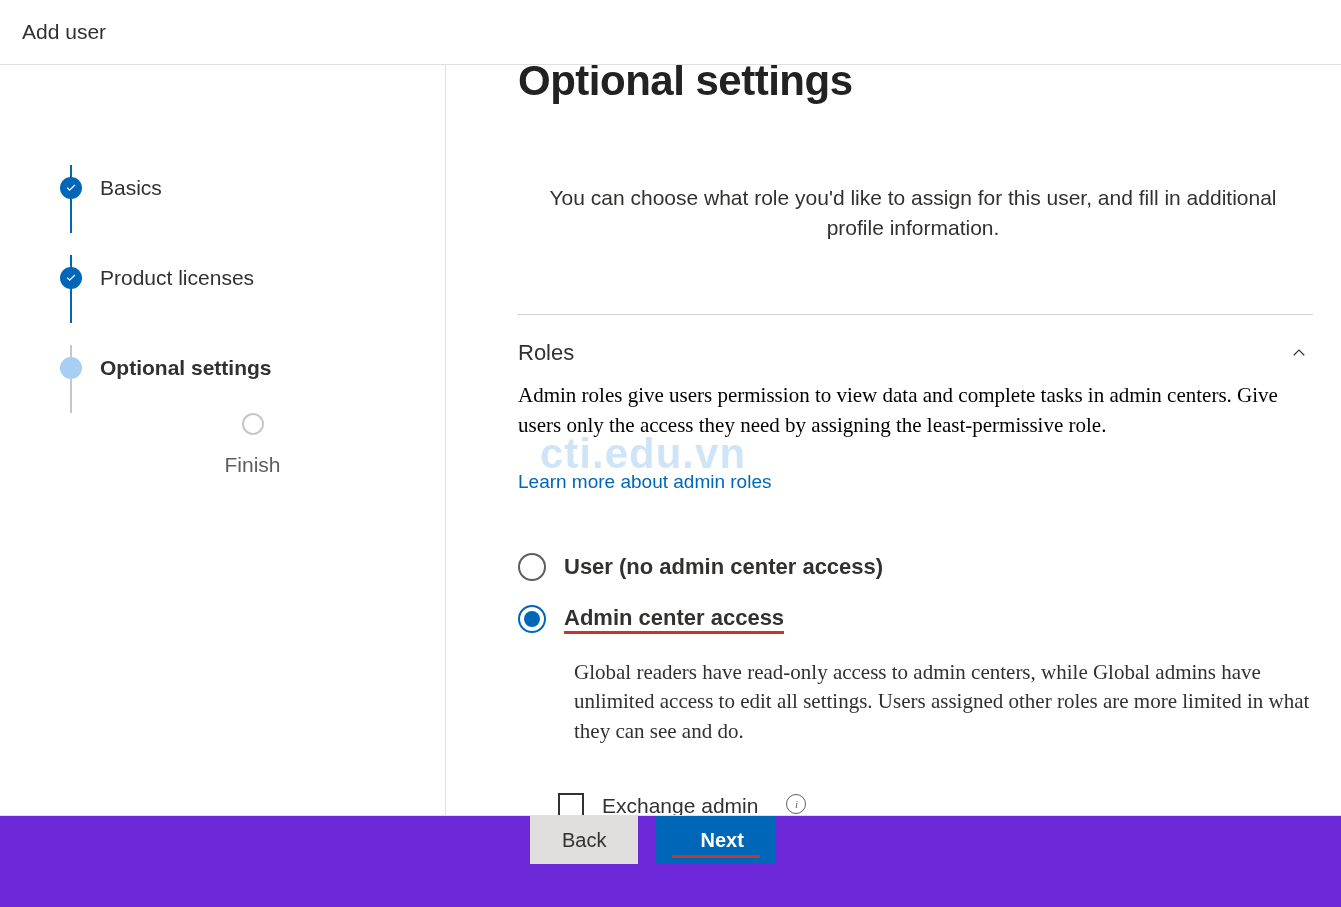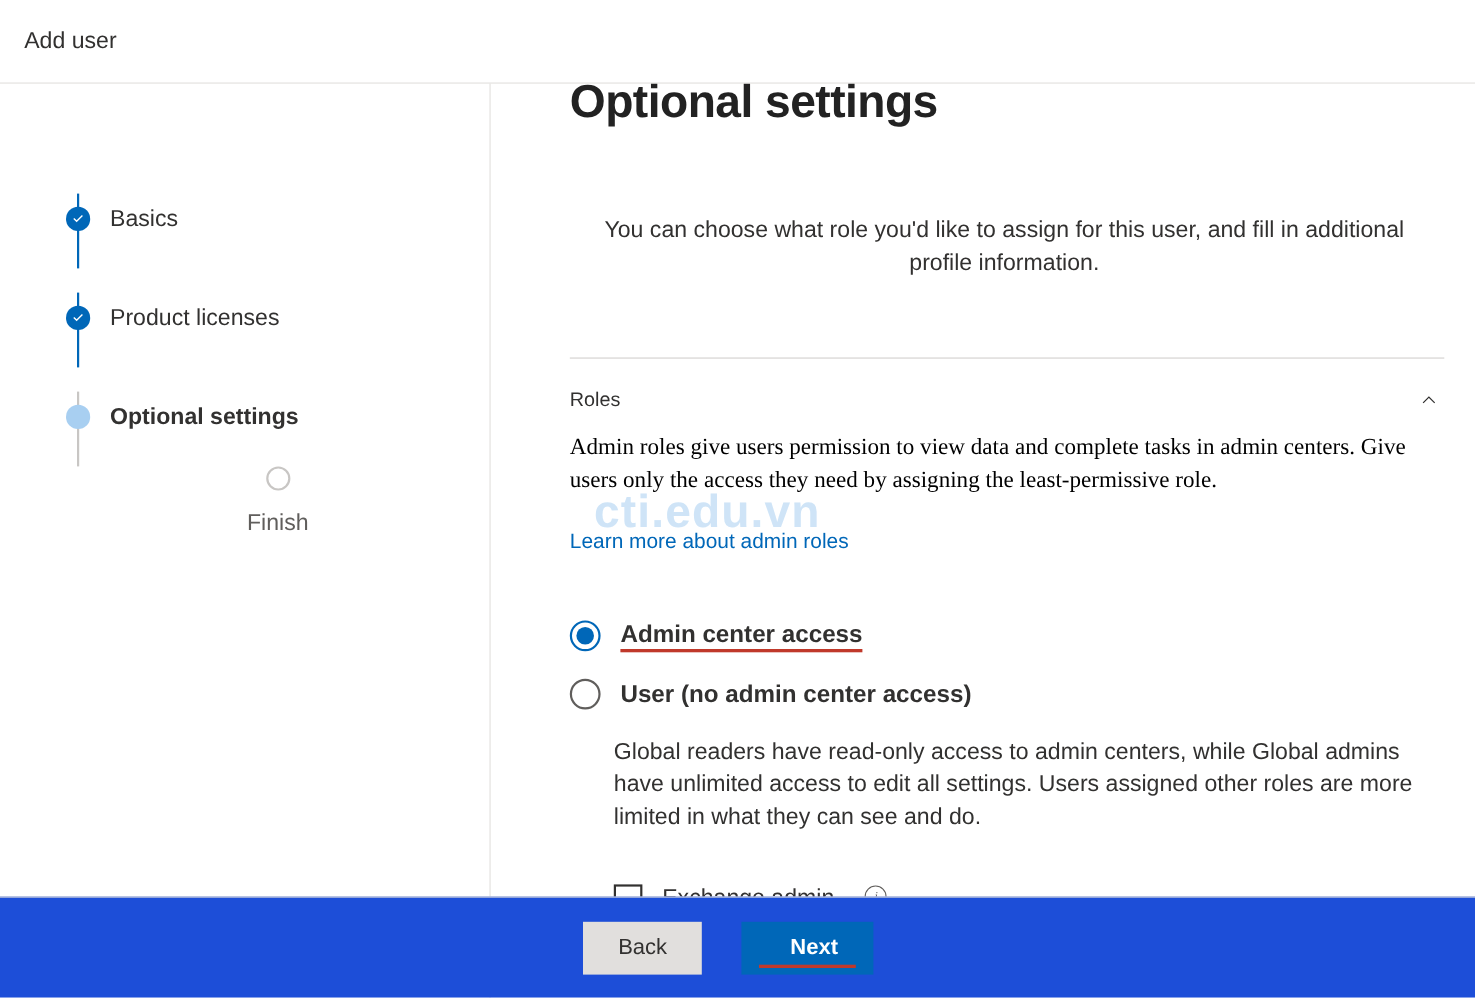--- a/index.html
+++ b/index.html
@@ -6,21 +6,21 @@
   body {
     font-family: "Segoe UI", -apple-system, BlinkMacSystemFont, sans-serif;
     color: #323130;
     background: #fff;
     width: 1341px;
     height: 907px;
     overflow: hidden;
     position: relative;
   }
   .header {
-    height: 76px;
+    height: 65px;
     border-bottom: 1px solid #e1dfdd;
     display: flex;
     align-items: center;
     padding-left: 22px;
   }
   .header-title {
     font-size: 21px;
     font-weight: 400;
     color: #323130;
   }
@@ -107,21 +107,21 @@
     border-top: 1px solid #d2d0ce;
     margin-top: 70px;
   }
   .section-header {
     display: flex;
     align-items: center;
     justify-content: space-between;
     margin-top: 24px;
   }
   .section-title {
-    font-size: 18px;
+    font-size: 22px;
     font-weight: 400;
     color: #323130;
   }
   .section-desc {
     font-size: 21px;
     line-height: 1.42;
     color: #000000;
     margin-top: 14px;
     max-width: 790px;
     font-family: Liberation Serif, serif;
@@ -164,23 +164,24 @@
   }
   .radio-label {
     font-size: 22px;
     font-weight: 600;
     color: #323130;
   }
   .radio-detail {
     font-size: 21px;
     line-height: 1.42;
     color: #323130;
-    margin-left: 40px;
+    margin-left: 56px;
     margin-top: 18px;
     max-width: 750px;
+    font-family: Liberation Serif, serif;
   }
   .role-checks {
     margin-left: 40px;
     margin-top: 46px;
   }
   .check-row {
     display: flex;
     align-items: center;
     gap: 18px;
     margin-bottom: 22px;
@@ -229,26 +230,26 @@
   .chevron svg { width: 18px; height: 18px; stroke: #323130; stroke-width: 1.5; fill: none; }
   .underline-annot {
     border-bottom: 3px solid #c0392b;
   }
   .footer {
     position: absolute;
     left: 0;
     bottom: 0;
     width: 100%;
     height: 92px;
-    background: #1d4ed8;
+    background: #6d28d9;
     border-top: 1px solid #e1dfdd;
     display: flex;
-    align-items: center;
+    align-items: flex-start;
     padding-left: 530px;
-    gap: 36px;
+    gap: 18px;
   }
   .btn {
     height: 48px;
     padding: 0 32px;
     font-size: 20px;
     border: none;
     cursor: pointer;
     font-family: inherit;
   }
   .btn-secondary {
@@ -335,26 +336,26 @@
           <svg viewBox="0 0 24 24">
               <polyline points="5 15 12 8 19 15"></polyline>
             </svg>
         </div>
       </div>
       <p class="section-desc">Admin roles give users permission to view data and complete tasks in admin centers. Give users only the access they need by assigning the least-permissive role.</p>
       <a class="learn-link" href="#">Learn more about admin roles</a>
 
       <div class="radio-group">
         <div class="radio-row">
+          <span class="radio"></span>
+          <span class="radio-label">User (no admin center access)</span>
+        </div>
+        <div class="radio-row">
           <span class="radio selected"></span>
           <span class="radio-label underline-annot">Admin center access</span>
-        </div>
-        <div class="radio-row">
-          <span class="radio"></span>
-          <span class="radio-label">User (no admin center access)</span>
         </div>
         <p class="radio-detail">Global readers have read-only access to admin centers, while Global admins have unlimited access to edit all settings. Users assigned other roles are more limited in what they can see and do.</p>
 
         <div class="role-checks">
           <div class="check-row">
             <span class="checkbox"></span>
             <span class="check-label">Exchange admin</span>
             <span class="info-icon">i</span>
           </div>
           <div class="check-row">

